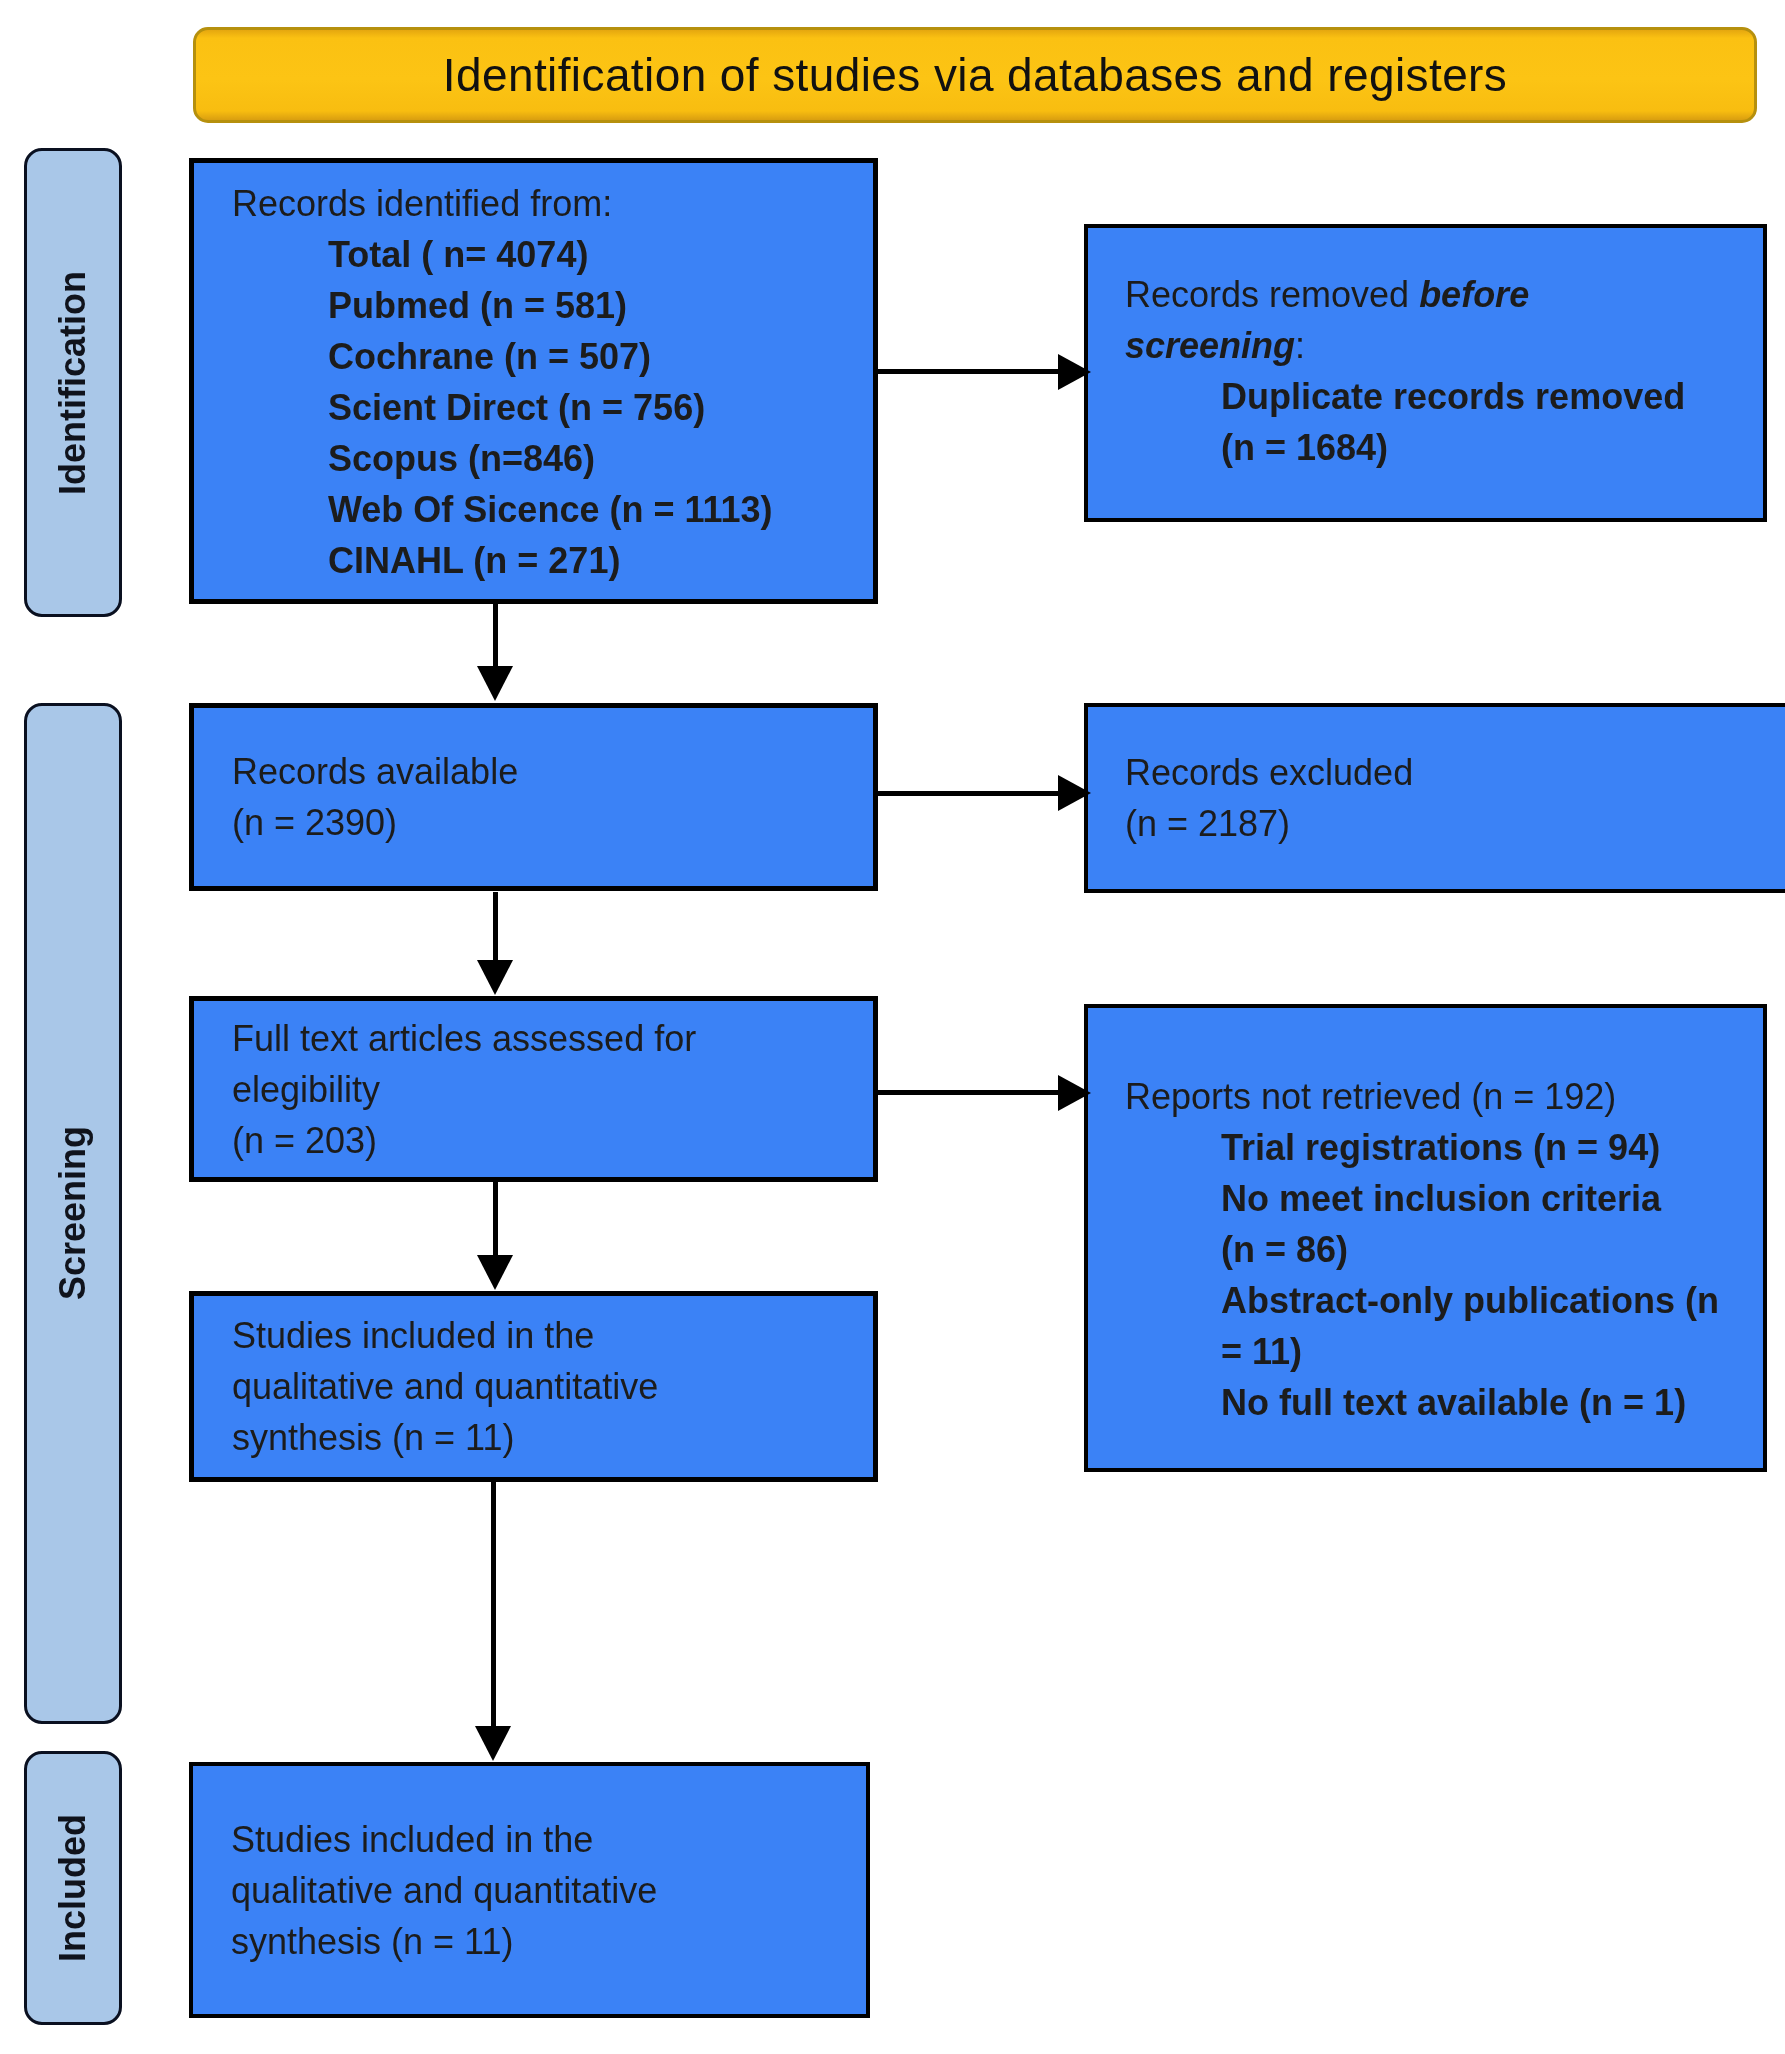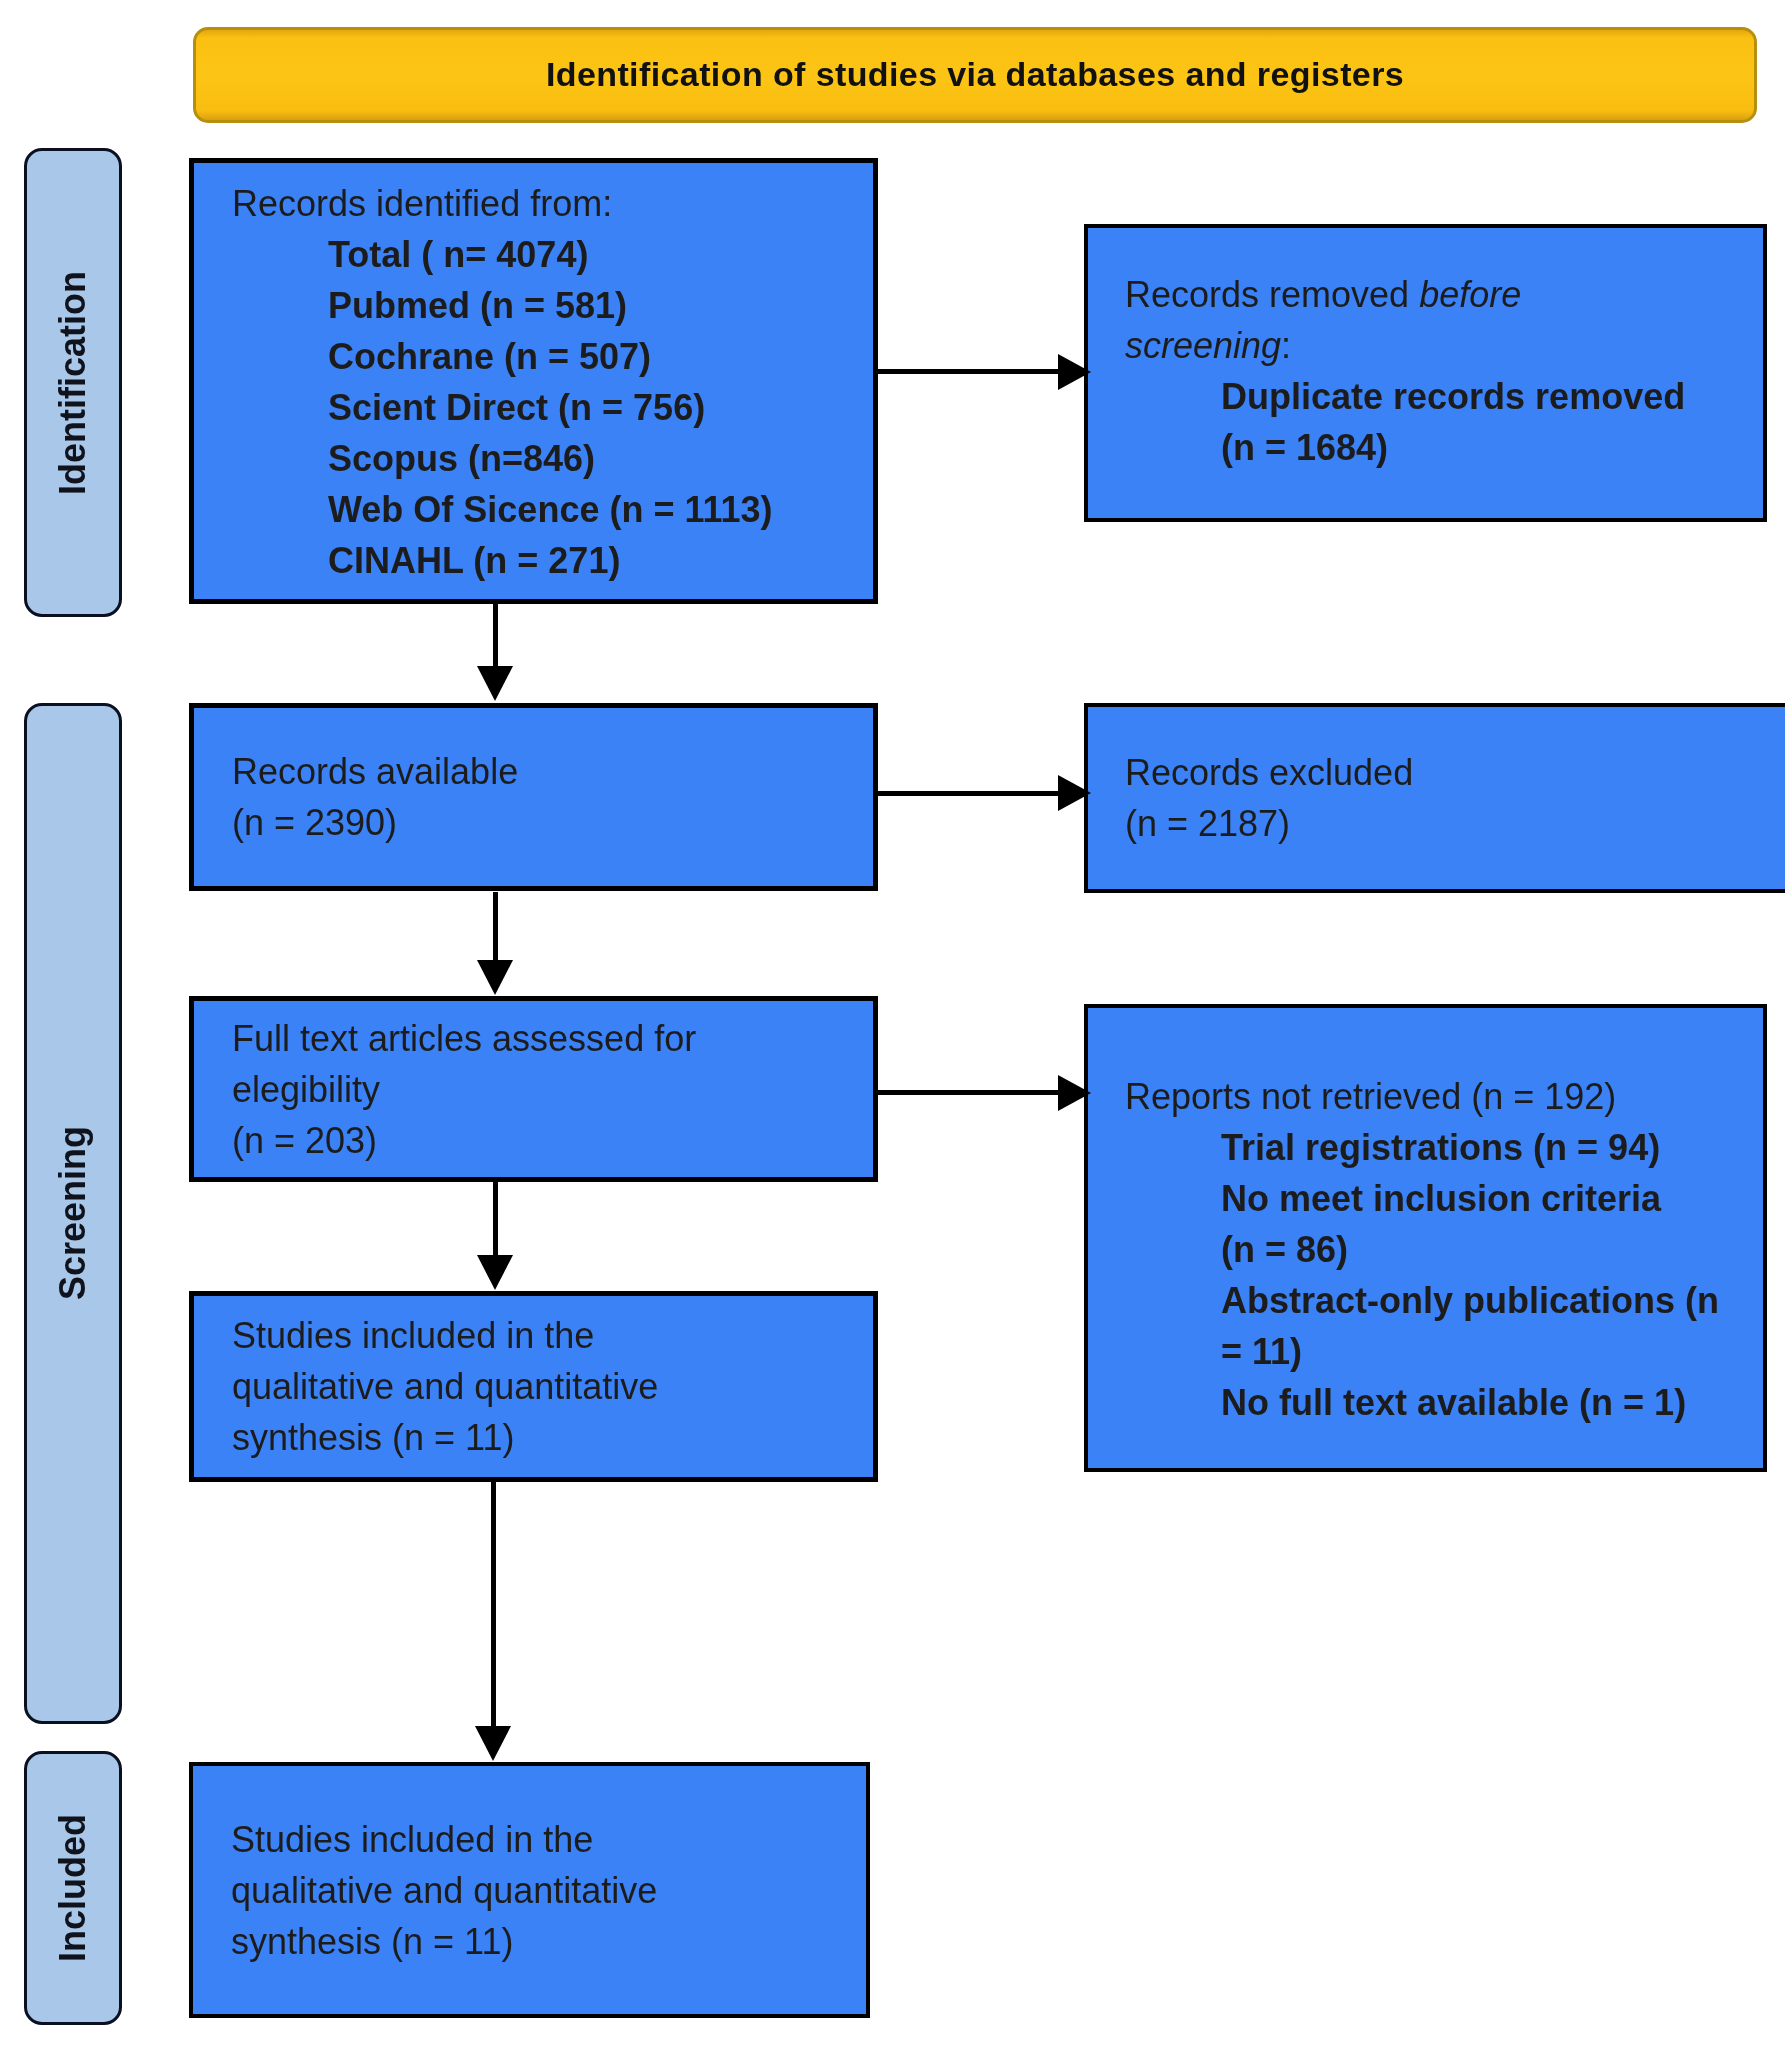--- a/index.html
+++ b/index.html
@@ -3,37 +3,37 @@
 <meta charset="utf-8">
 <style>
   html,body{margin:0;padding:0;background:#fff;}
   .canvas{position:relative;width:1785px;height:2054px;background:#ffffff;overflow:hidden;
           font-family:"Liberation Sans","DejaVu Sans",sans-serif;color:#1c1c1c;}
 
   
   .banner{position:absolute;left:193px;top:26.5px;width:1564px;height:96px;box-sizing:border-box;
           background:linear-gradient(180deg,#e5a70f 0%,#fbc112 9%,#fcc414 55%,#f8bd10 90%,#d99e10 100%);
           border:3.3px solid #b6900d;border-radius:15px;display:flex;align-items:center;justify-content:center;}
-  .banner .title{font-size:34px;font-weight:bold;color:#111;letter-spacing:0.4px;}
+  .banner .title{font-size:46px;font-weight:normal;color:#111;letter-spacing:0.4px;}
 
   
   .stage{position:absolute;left:24px;width:98px;box-sizing:border-box;background:#a9c7e8;
          border:3.3px solid #0a1020;border-radius:18px;display:flex;align-items:center;justify-content:center;}
   .stage .vlabel{writing-mode:vertical-rl;transform:rotate(180deg);font-size:36px;font-weight:bold;color:#10131c;}
   .stage-identification{top:148px;height:469px;}
   .stage-screening{top:703px;height:1021px;}
   .stage-included{top:1751px;height:274px;}
 
   
   .fbox{position:absolute;box-sizing:border-box;background:#3b82f6;border:5px solid #000;}
   .fbox.right{border-width:4.1px;}
   .fbox .line{font-size:36px;line-height:51px;white-space:nowrap;}
   .indent{margin-left:96px;font-weight:bold;}
   .vcenter{display:flex;flex-direction:column;justify-content:center;height:100%;}
-  .em{font-style:italic;font-weight:normal;}
+  .em{font-style:italic;font-weight:bold;}
 
   .box-identified{left:189px;top:158px;width:689px;height:446px;padding:15px 25px 0 38px;}
   .box-removed{left:1084px;top:224px;width:683px;height:298px;padding:41px 30px 0 37px;}
   .box-screened{left:189px;top:703px;width:689px;height:188px;padding:0 25px 0 38px;}
   .box-excluded{left:1084px;top:703px;width:735px;height:190px;padding:0 30px 0 37px;}
   .box-fulltext{left:189px;top:996px;width:689px;height:186px;padding:0 25px 0 38px;}
   .box-notretrieved{left:1084px;top:1004px;width:683px;height:468px;padding:63px 30px 16px 37px;}
   .box-included-mid{left:189px;top:1291px;width:689px;height:191px;padding:0 25px 0 38px;}
   .box-included-final{left:189px;top:1762px;width:681px;height:256px;padding:0 25px 0 38px;}
 

